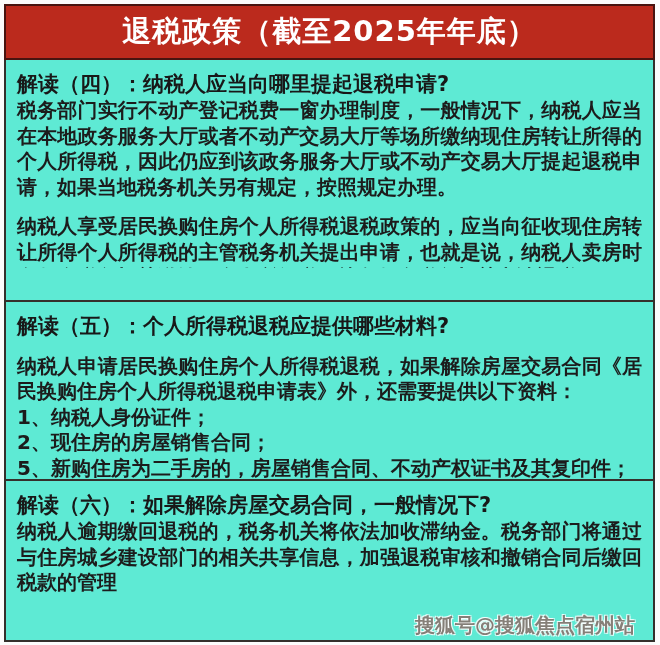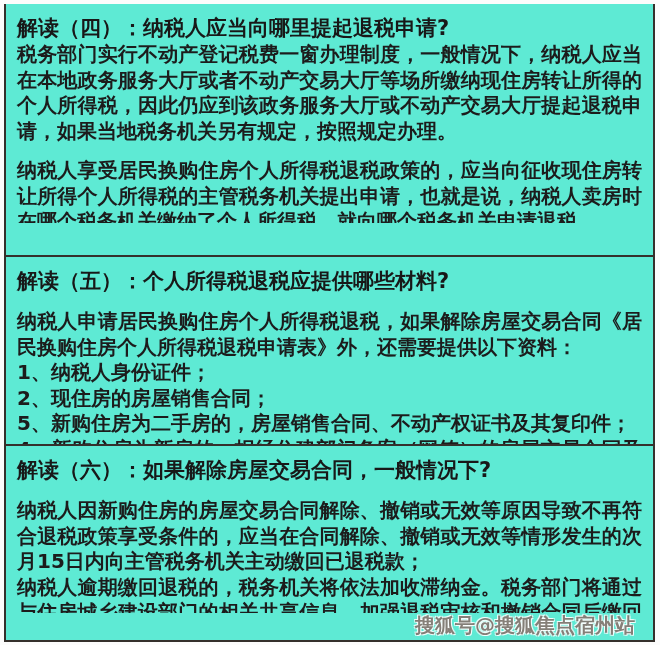--- a/index.html
+++ b/index.html
@@ -73,41 +73,43 @@
       1px -1px 0 rgba(255,255,255,0.6),
       -1px 1px 0 rgba(255,255,255,0.6);
   }
 </style>
 </head>
 <body>
 
 <div class="page">
   <div class="frame">
 
+    <div class="header">
+      <h1 class="page-title">退税政策（截至2025年年底）</h1>
+    </div>
 
     <div class="content">
 
       <section class="sec1">
         <h2 class="sec-heading">解读（四）：纳税人应当向哪里提起退税申请?</h2>
         <p class="para">税务部门实行不动产登记税费一窗办理制度，一般情况下，纳税人应当在本地政务服务大厅或者不动产交易大厅等场所缴纳现住房转让所得的个人所得税，因此仍应到该政务服务大厅或不动产交易大厅提起退税申请，如果当地税务机关另有规定，按照规定办理。</p>
         <p class="para first">纳税人享受居民换购住房个人所得税退税政策的，应当向征收现住房转让所得个人所得税的主管税务机关提出申请，也就是说，纳税人卖房时在哪个税务机关缴纳了个人所得税，就向哪个税务机关申请退税。</p>
       </section>
 
       <section class="sec2">
         <h2 class="sec-heading">解读（五）：个人所得税退税应提供哪些材料?</h2>
         <p class="para first">纳税人申请居民换购住房个人所得税退税，如果解除房屋交易合同《居民换购住房个人所得税退税申请表》外，还需要提供以下资料：</p>
         <p class="para">1、纳税人身份证件；</p>
         <p class="para">2、现住房的房屋销售合同；</p>
         <p class="para">5、新购住房为二手房的，房屋销售合同、不动产权证书及其复印件；</p>
         <p class="para">4、新购住房为新房的，报经住建部门备案（网签）的房屋交易合同及复印件。</p>
       </section>
 
       <section class="sec3">
         <h2 class="sec-heading">解读（六）：如果解除房屋交易合同，一般情况下?</h2>
-        <p class="para first">纳税人因新购住房的房屋交易合同解除、撤销或无效等原因导致不再符合退税政策享受条件的，应当在合同解除、撤销或无效等情形发生的次月15日内向主管税务机关主动缴回已退税款；</p>
         <p class="para">纳税人逾期缴回退税的，税务机关将依法加收滞纳金。税务部门将通过与住房城乡建设部门的相关共享信息，加强退税审核和撤销合同后缴回税款的管理</p>
       </section>
 
       <div class="watermark">搜狐号@搜狐焦点宿州站</div>
     </div>
 
   </div>
 </div>
 
 </body></html>

